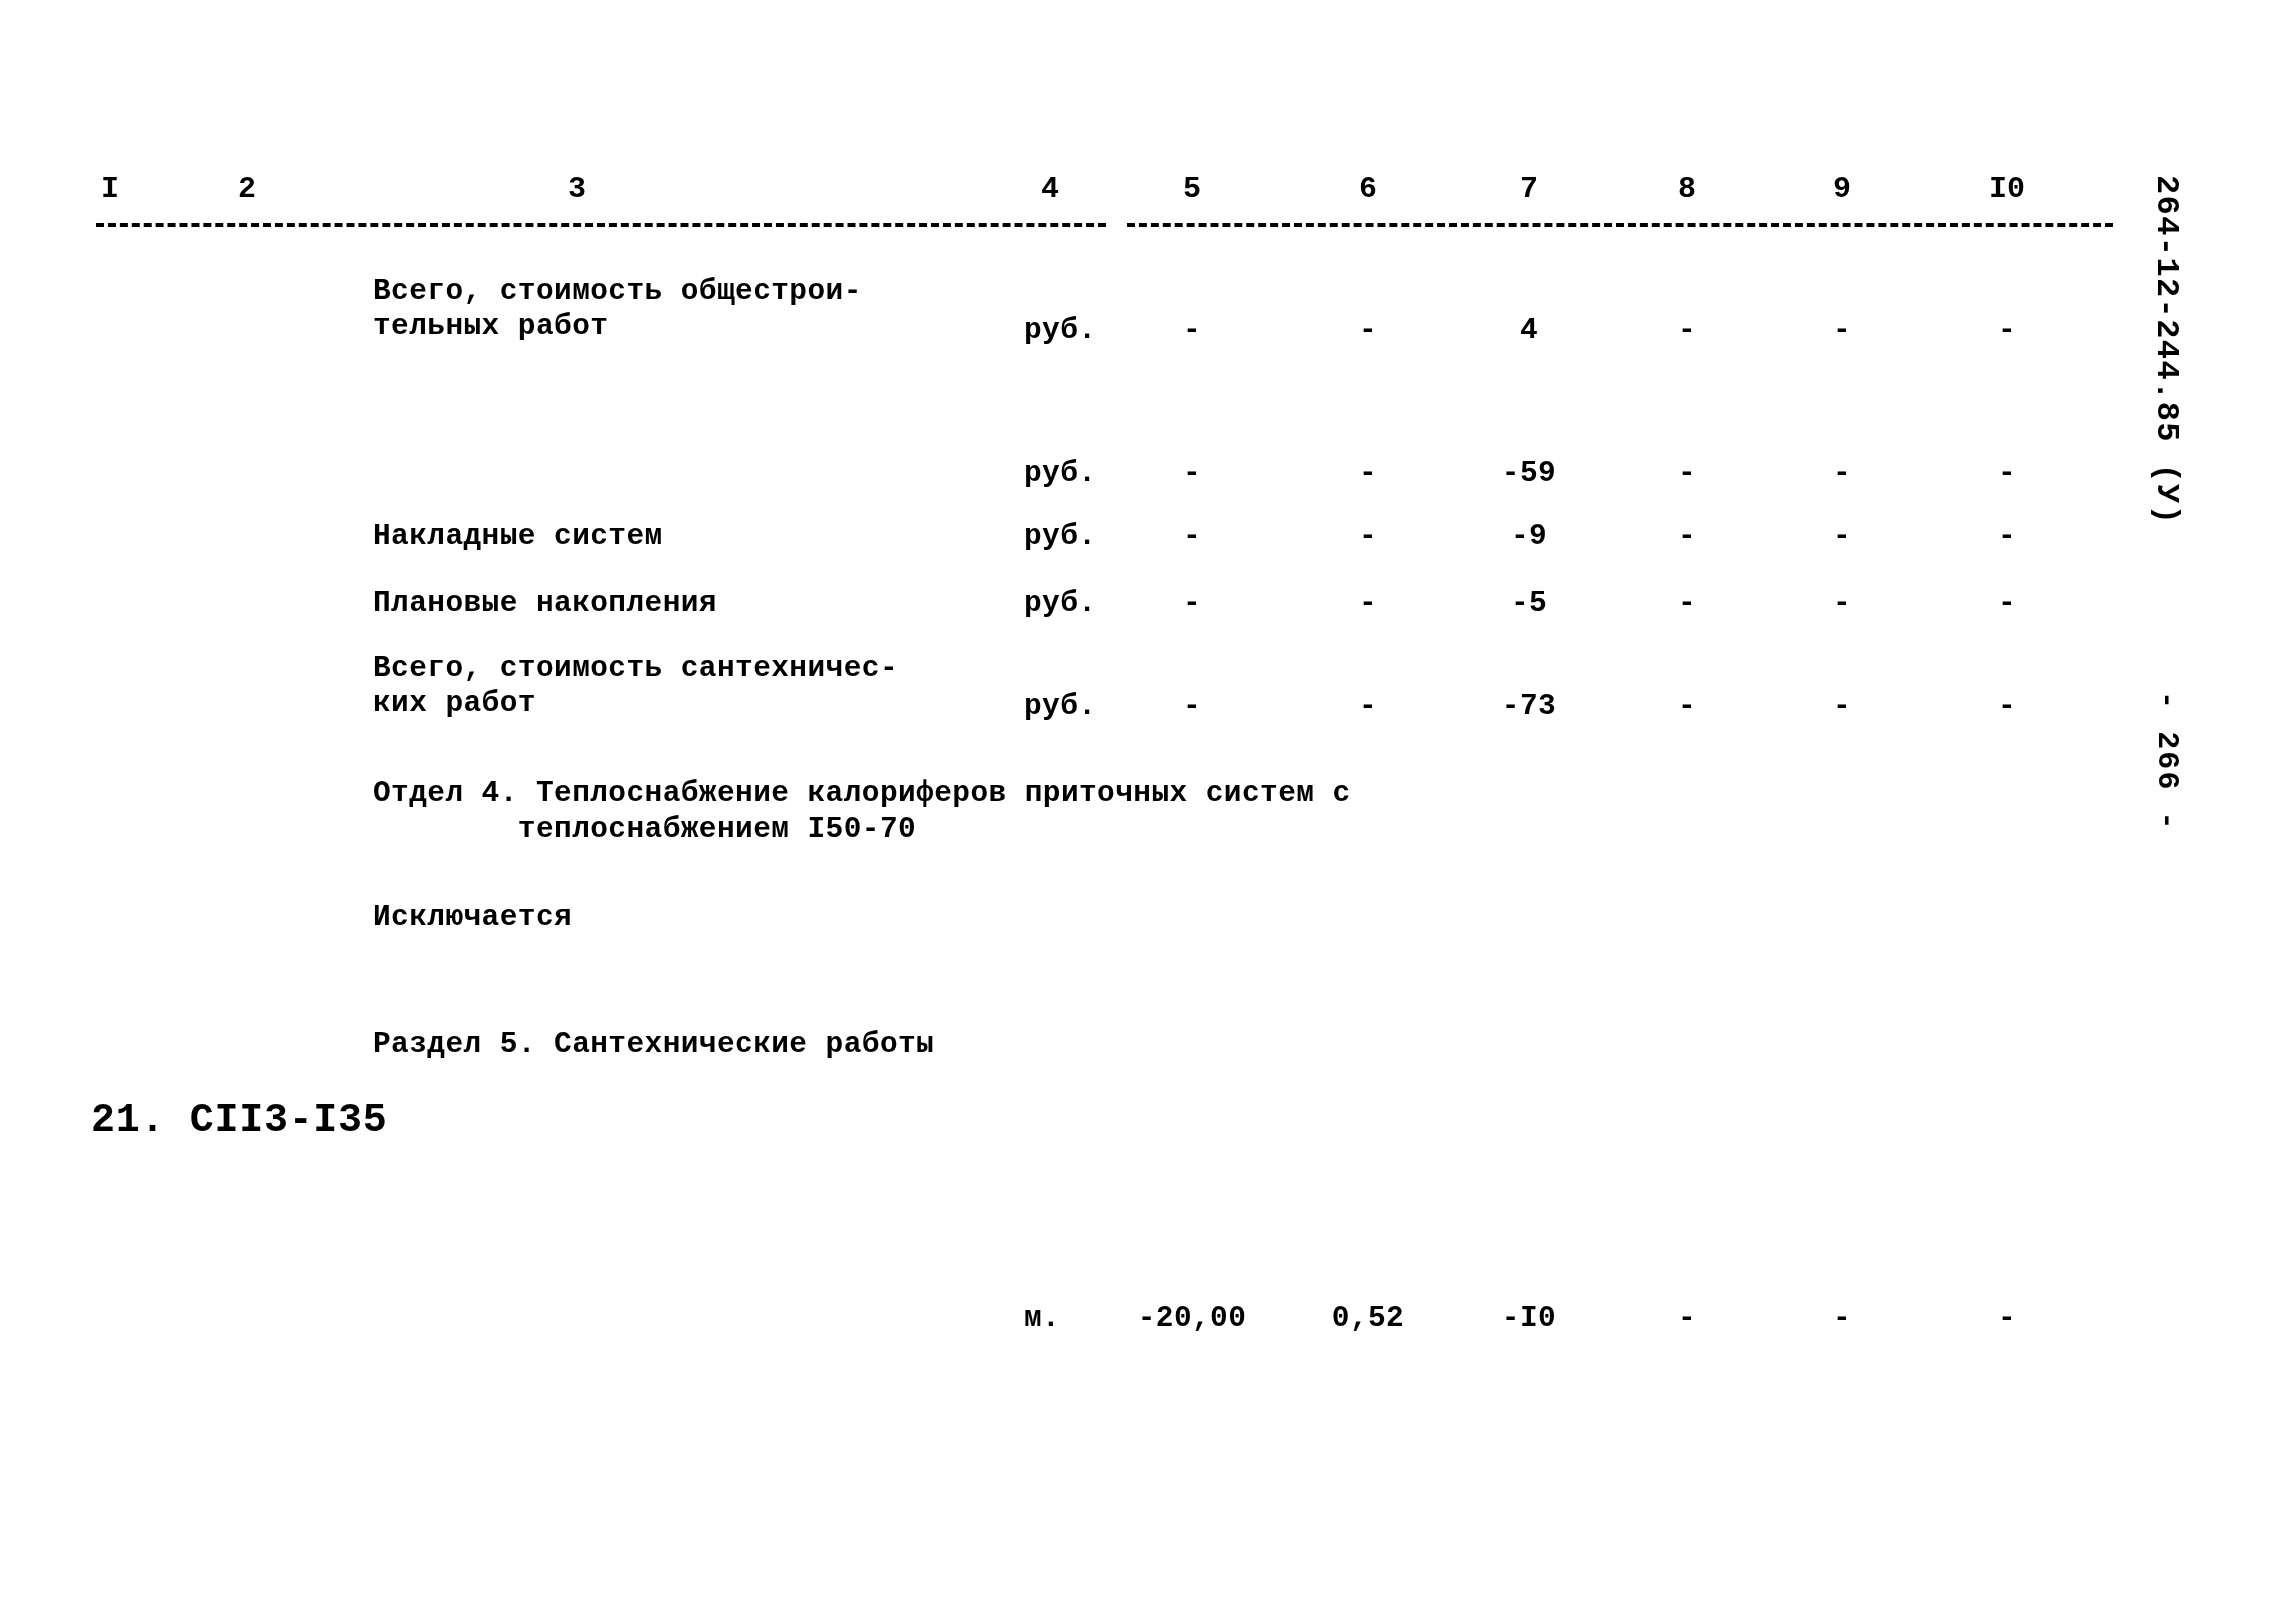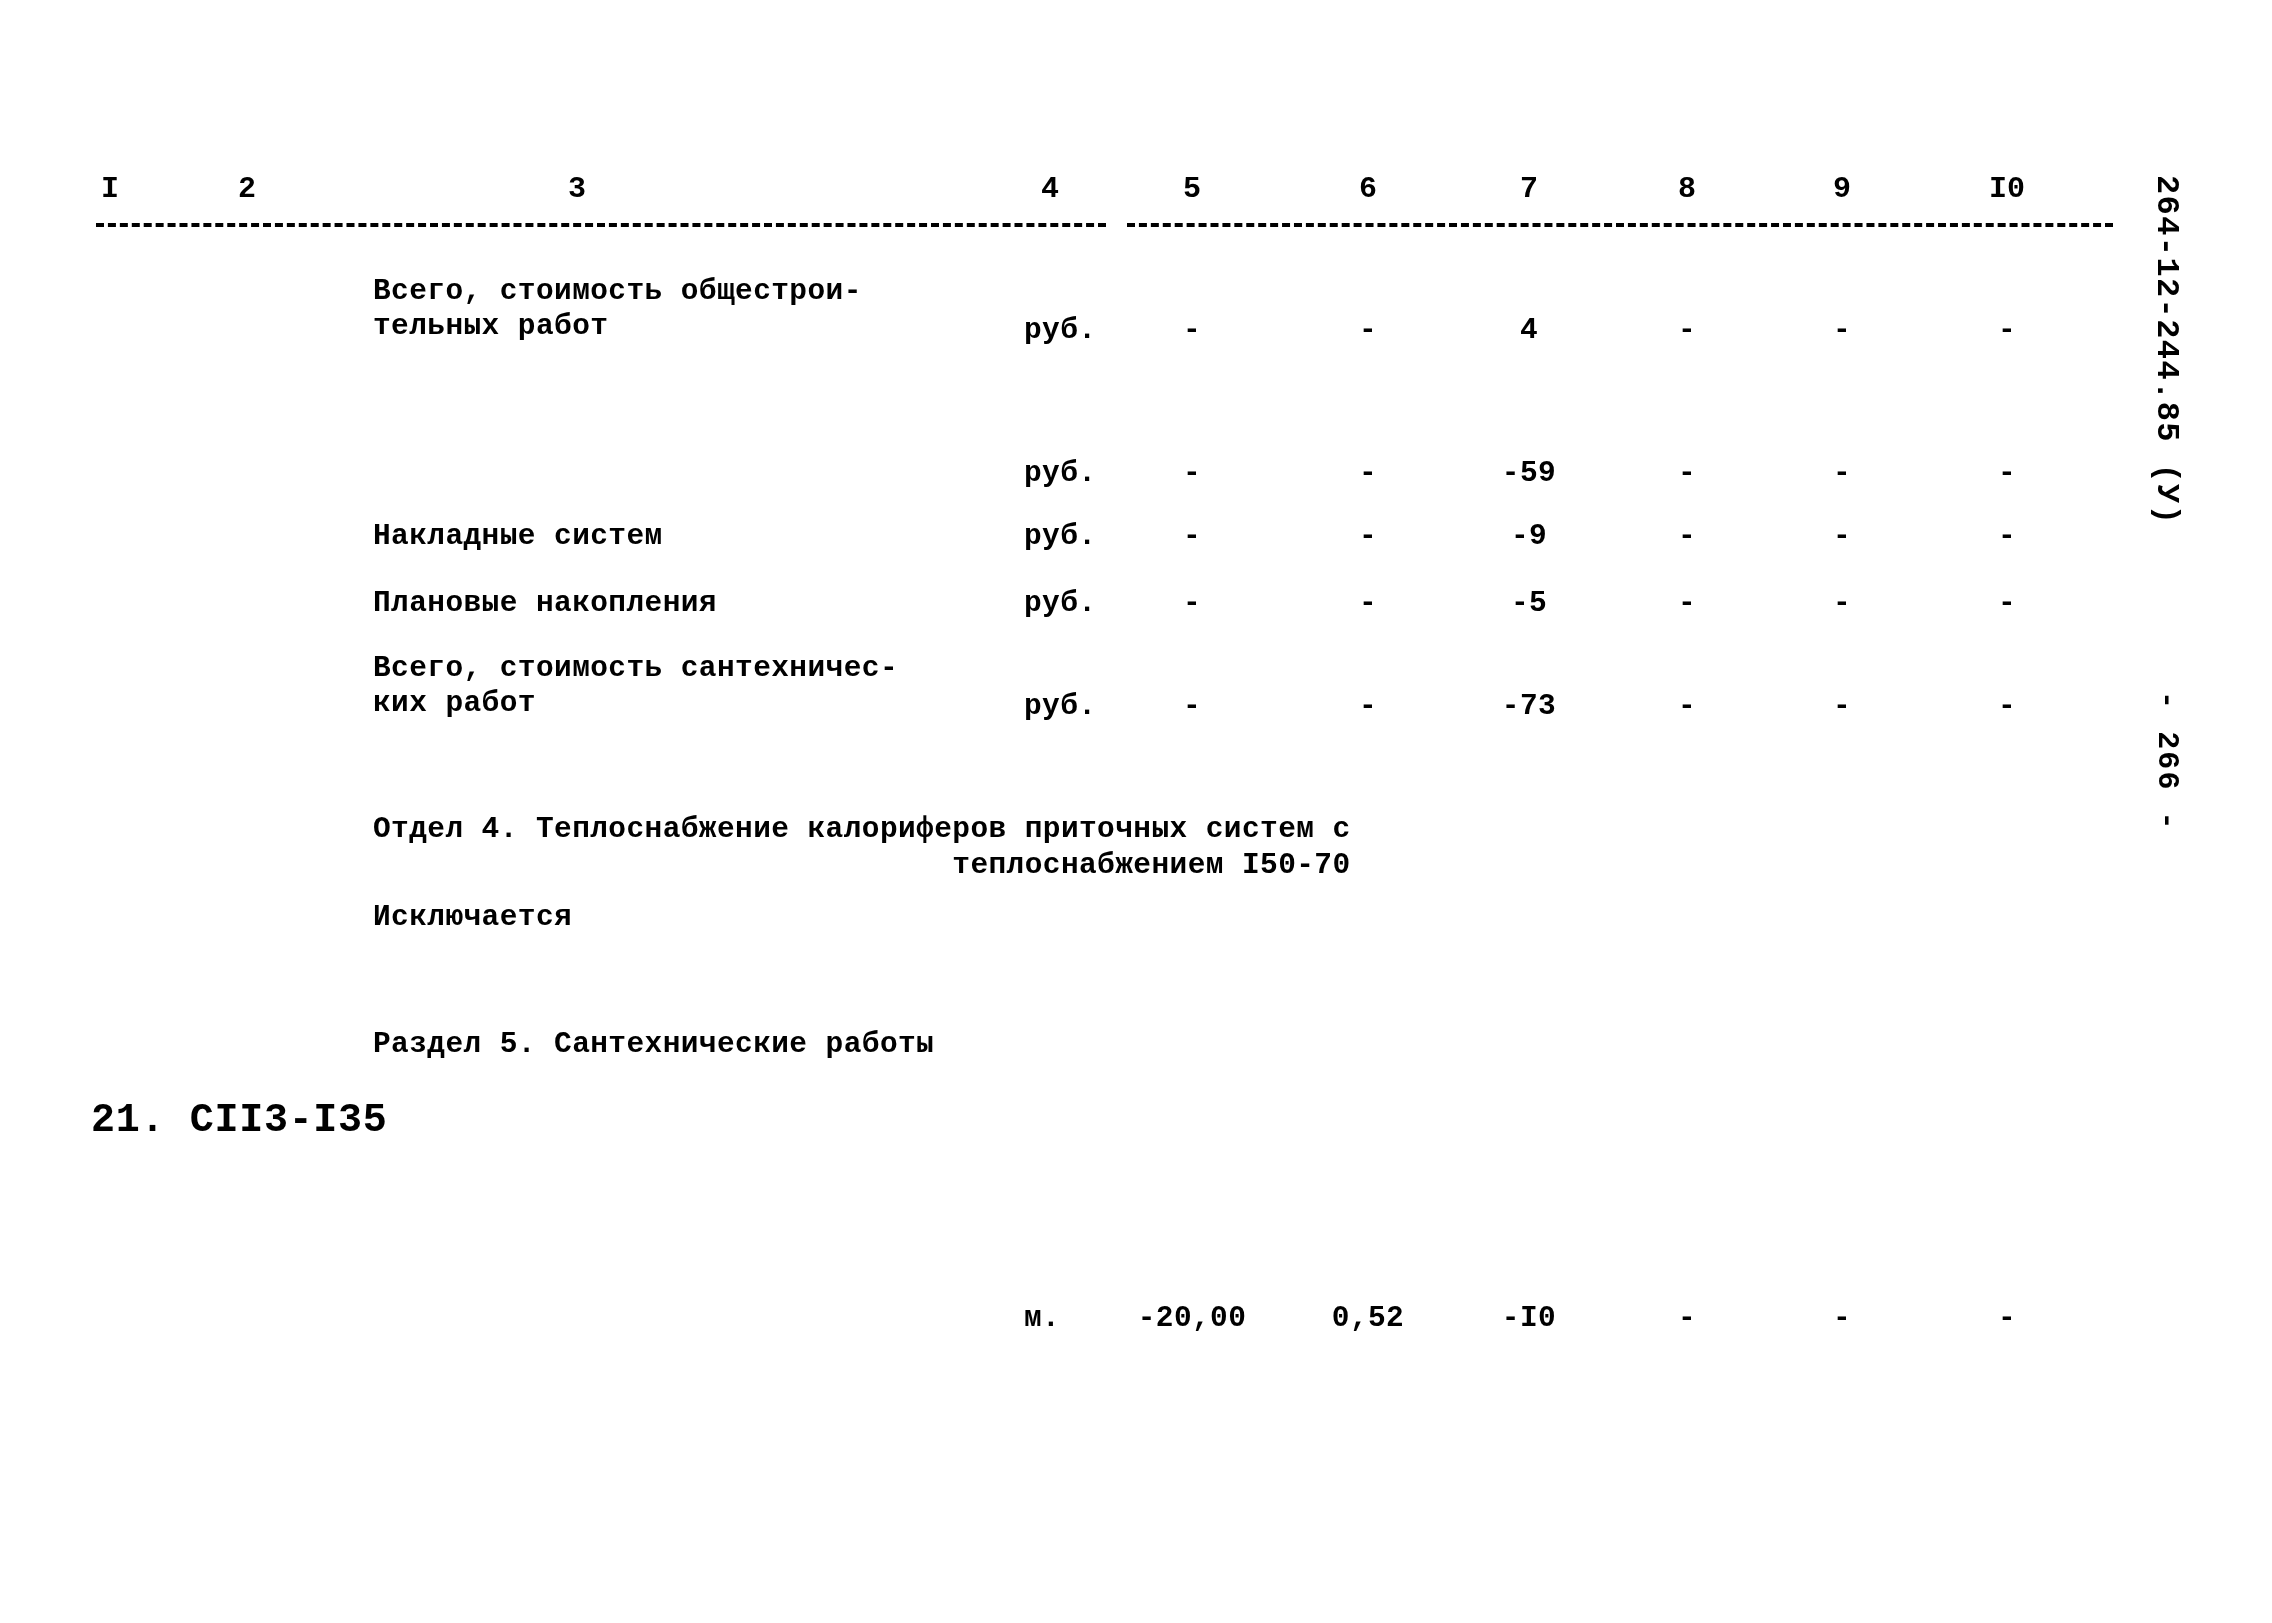--- a/index.html
+++ b/index.html
@@ -161,21 +161,21 @@
   <div class="abs desc" style="left:373px; top:651px;">Всего, стоимость сантехничес-
 ких работ</div>
   <div class="abs unit" style="left:1024px; top:689px;">руб.</div>
   <div class="abs val" style="left:1192px; top:689px;">-</div>
   <div class="abs val" style="left:1368px; top:689px;">-</div>
   <div class="abs val" style="left:1529px; top:689px;">-73</div>
   <div class="abs val" style="left:1687px; top:689px;">-</div>
   <div class="abs val" style="left:1842px; top:689px;">-</div>
   <div class="abs val" style="left:2007px; top:689px;">-</div>
 
-  <div class="abs heading" style="left:373px; top:812px;text-align:right;">Отдел 4. Теплоснабжение калориферов приточных систем с
+  <div class="abs heading" style="left:373px; top:776px;">Отдел 4. Теплоснабжение калориферов приточных систем с
         теплоснабжением I50-70</div>
 
   <div class="abs heading" style="left:373px; top:900px;">Исключается</div>
 
   <div class="abs heading" style="left:373px; top:1027px;">Раздел 5. Сантехнические работы</div>
 
   <div class="abs itemno" style="left:91px; top:1098px;">21. СII3-I35</div>
 
   <div class="abs unit" style="left:1024px; top:1301px;">м.</div>
   <div class="abs val wide" style="left:1192px; top:1301px;">-20,00</div>

